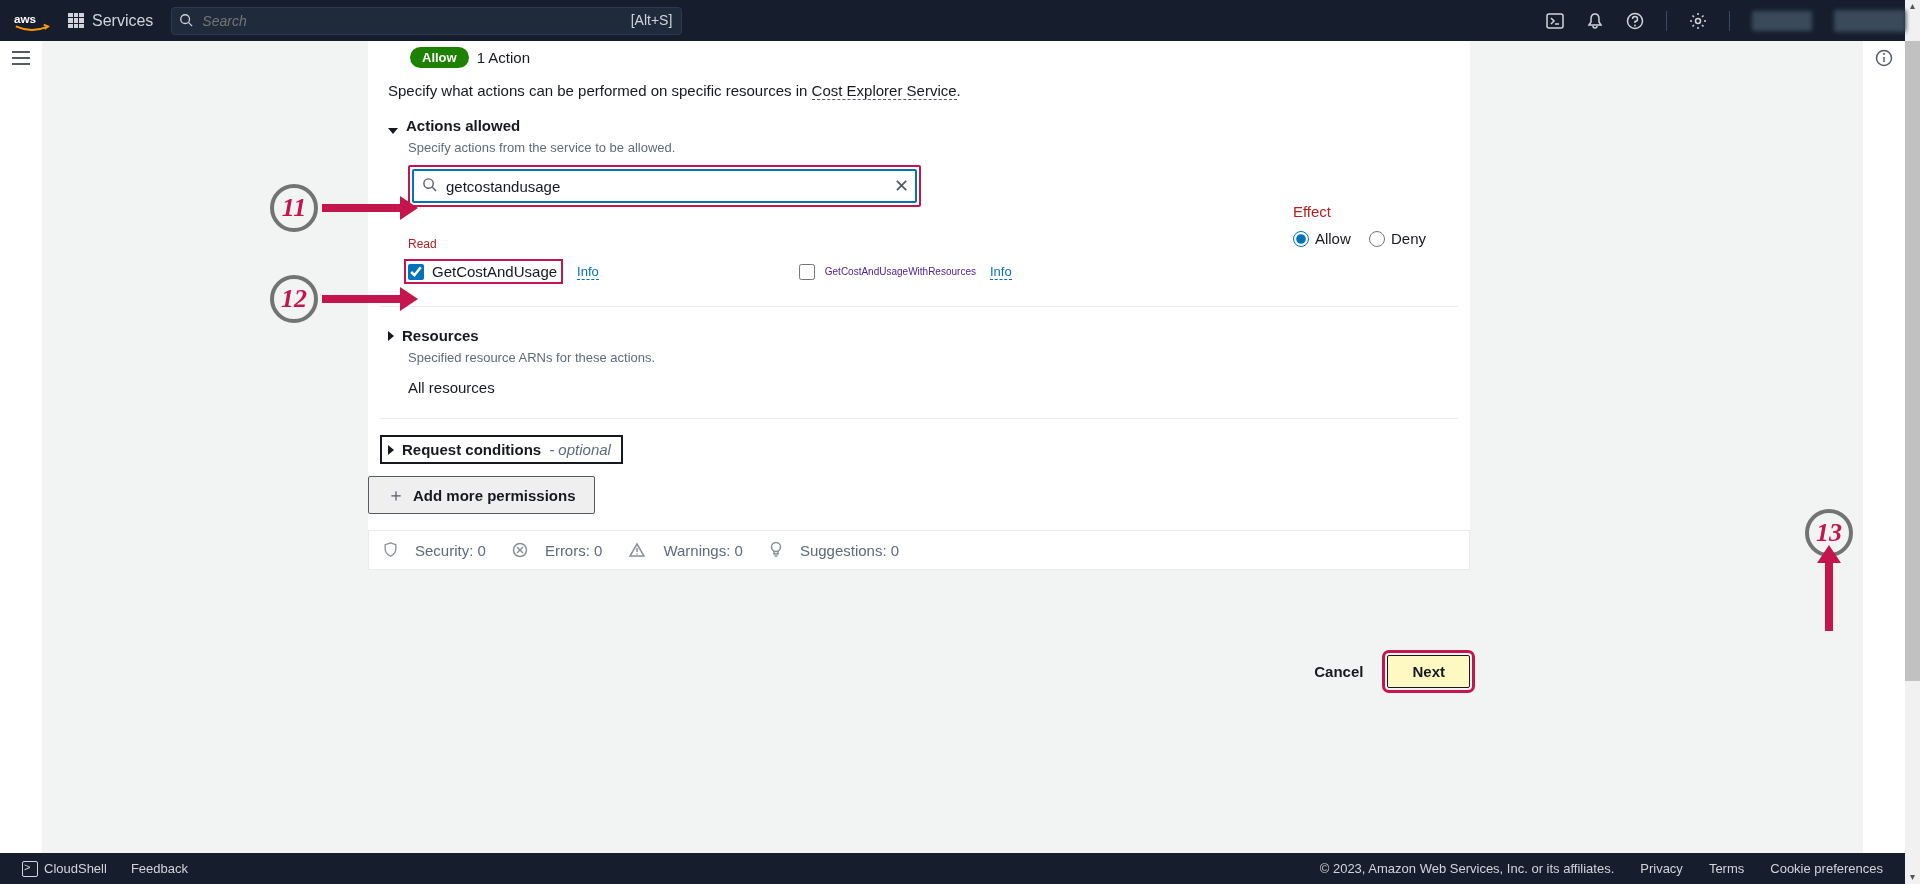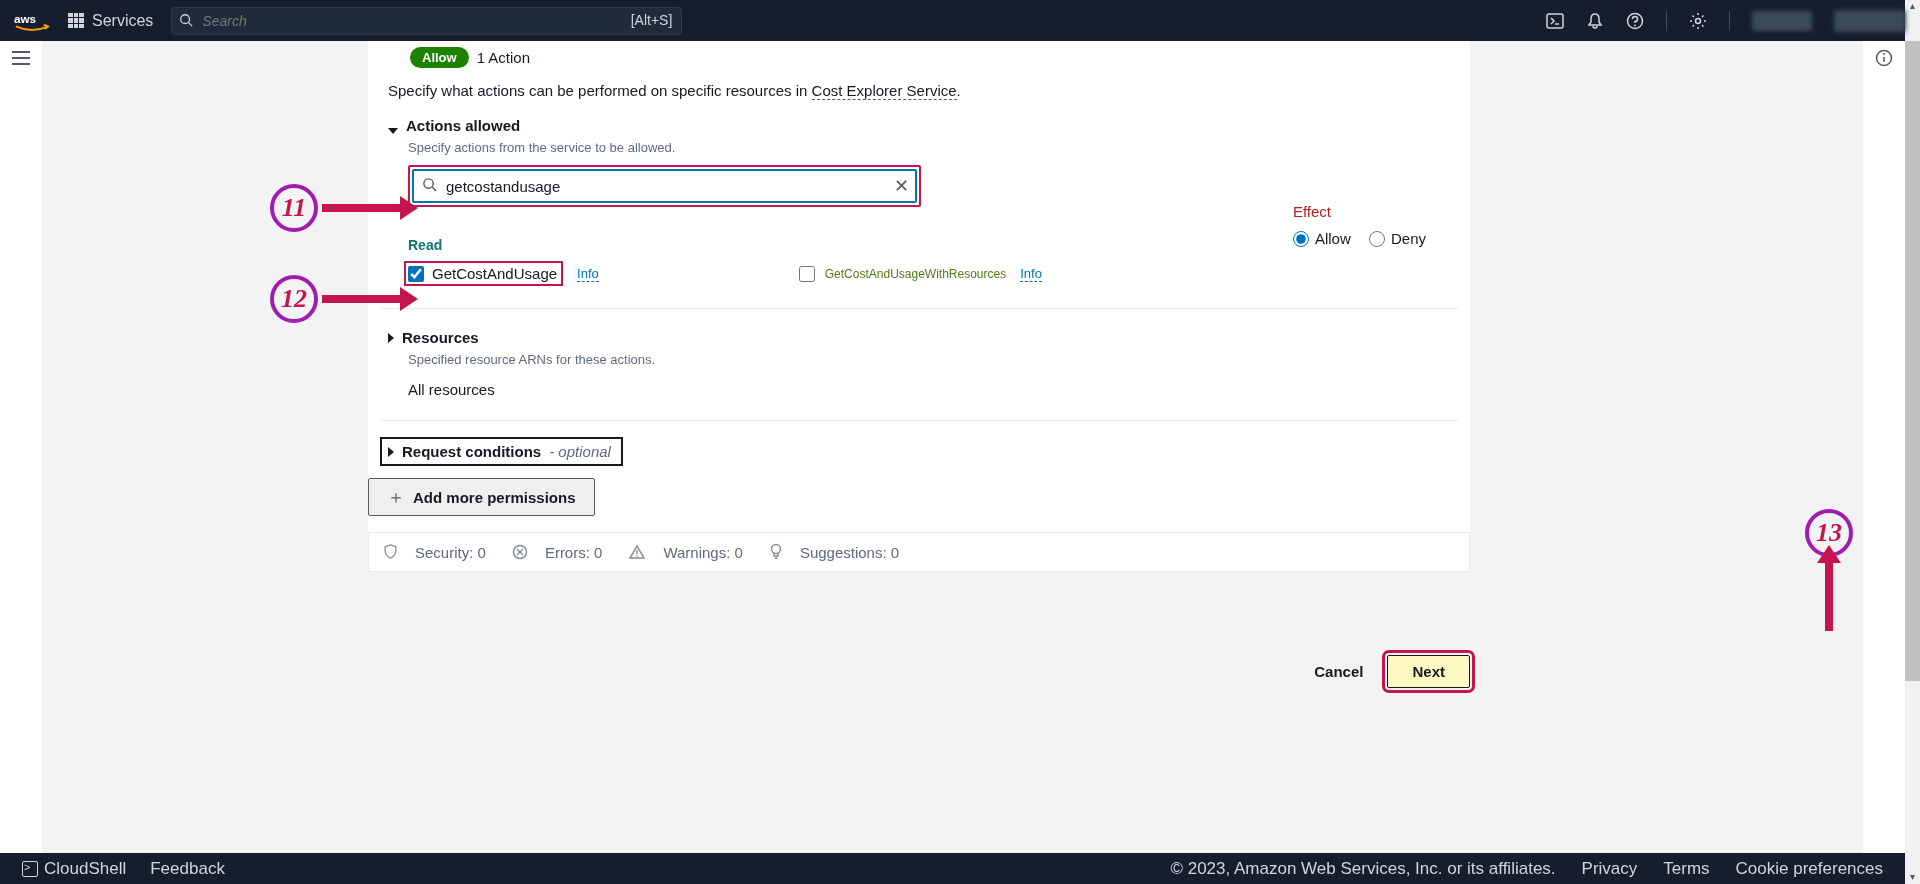--- a/index.html
+++ b/index.html
@@ -56,28 +56,28 @@
 .searchbox .inner { border: 2px solid #0073bb; border-radius: 2px; height: 34px; display: flex; align-items: center; padding: 0 34px 0 32px; position: relative; }
 .searchbox .mag2 { position: absolute; left: 8px; color: #545b64; }
 .searchbox input { border: none; outline: none; width: 100%; font-size: 15px; color: #16191f; }
 .searchbox .clear { position: absolute; right: 6px; font-size: 18px; color: #545b64; cursor: pointer; }
 
 .effect { position: absolute; right: 30px; top: 162px; font-size: 15px; }
 .effect .lbl { color: #b91c1c; margin-bottom: 10px; }
 .effect label { display: inline-flex; align-items: center; gap: 6px; margin-right: 14px; cursor: pointer; color:#16191f; }
 .effect input { accent-color: #0073bb; width: 16px; height: 16px; }
 
-.readlbl { padding: 30px 20px 8px 40px; font-weight: 700; font-size: 14px; color: #0f766e; }
+.readlbl { padding: 30px 20px 8px 40px; font-weight: 400; font-size: 12px; color: #b91c1c; }
 .actions-row { display: flex; align-items: center; padding: 0 20px 22px 36px; }
 .chkbox { display: flex; align-items: center; border: 2px solid #c5154e; padding: 2px 4px 2px 2px; }
 .chkbox input { margin-right: 8px; accent-color: #0073bb; width: 16px; height: 16px; }
 .chkbox span { font-size: 15px; color: #16191f; }
 .chkbox2 { display: flex; align-items: center; margin-left: 200px; }
 .chkbox2 input { margin-right: 10px; width: 16px; height: 16px; }
-.chkbox2 span { font-size: 12px; color: #4d7c0f; }
+.chkbox2 span { font-size: 10px; color: #4c1d95; }
 .info-link { margin-left: 14px; font-size: 13px; color: #0073bb; border-bottom: 1px dashed #0073bb; cursor: pointer; }
 
 .hr { border: none; border-top: 1px solid #e9ebed; margin: 0 12px; }
 
 .resources { padding: 20px 20px 0 20px; }
 .resources .head { display:flex; align-items:center; gap:8px; font-weight:700; font-size:15px; color:#16191f; }
 .resources .desc { padding: 6px 0 10px 20px; color:#5f6b7a; font-size:13px; }
 .resources .all { padding: 4px 0 22px 20px; font-size:15px; color:#16191f; }
 
 .reqcond-wrap { padding: 16px 20px 0 12px; }
@@ -94,29 +94,29 @@
 
 .actions-bottom {
   position: absolute; top: 614px; left: 326px; width: 1102px;
   display: flex; justify-content: flex-end; gap: 18px; padding-right: 0;
 }
 .btn-cancel { background:none; border:none; color:#16191f; font-size:15px; font-weight:700; padding:8px 6px; cursor:pointer; }
 .btn-next { background:#fef9c3; border:1px solid #16191f; border-radius:2px; color:#16191f; font-size:15px; font-weight:700; padding:7px 24px; cursor:pointer; outline:3px solid #c5154e; outline-offset:2px; }
 
 
 .callout { position:absolute; display:flex; align-items:center; color:#c5154e; font-weight:700; }
-.circ { width:48px; height:48px; border:4px solid #a21caf; border-radius:50%; display:flex; align-items:center; justify-content:center; font-size:26px; font-family:Georgia,serif; font-style:italic; }
+.circ { width:48px; height:48px; border:4px solid #737373; border-radius:50%; display:flex; align-items:center; justify-content:center; font-size:26px; font-family:Georgia,serif; font-style:italic; }
 .arrow-right { position:relative; width:80px; height:8px; background:#c5154e; }
 .arrow-right::after { content:""; position:absolute; right:-16px; top:-8px; border-left:18px solid #c5154e; border-top:12px solid transparent; border-bottom:12px solid transparent; }
 .arrow-up-wrap { display:flex; flex-direction:column; align-items:center; }
 .arrow-up { width:8px; height:70px; background:#c5154e; position:relative; }
 .arrow-up::before { content:""; position:absolute; top:-16px; left:-8px; border-bottom:18px solid #c5154e; border-left:12px solid transparent; border-right:12px solid transparent; }
 
 
-.footer { position:absolute; bottom:0; left:0; right:15px; height:31px; background:#161e2d; display:flex; align-items:center; color:#d1d5db; padding:0 22px; font-size:17px; gap:24px; }
+.footer { position:absolute; bottom:0; left:0; right:15px; height:31px; background:#161e2d; display:flex; align-items:center; color:#d1d5db; padding:0 22px; font-size:13px; gap:24px; }
 .footer .left { display:flex; align-items:center; gap:24px; }
 .footer .right { margin-left:auto; display:flex; align-items:flex-end; gap:26px; }
 .footer a { color:#d1d5db; text-decoration:none; cursor:pointer; }
 .cs { display:flex; align-items:center; gap:6px; cursor:pointer; }
 .cs-ico { width:16px; height:16px; border:1.5px solid #d1d5db; border-radius:2px; position:relative; }
 .cs-ico::after { content:">"; position:absolute; left:1px; top:-1px; font-size:11px; }
 
 svg .st { stroke: currentColor; fill: none; stroke-width: 1.5; }
 </style>
 </head>

